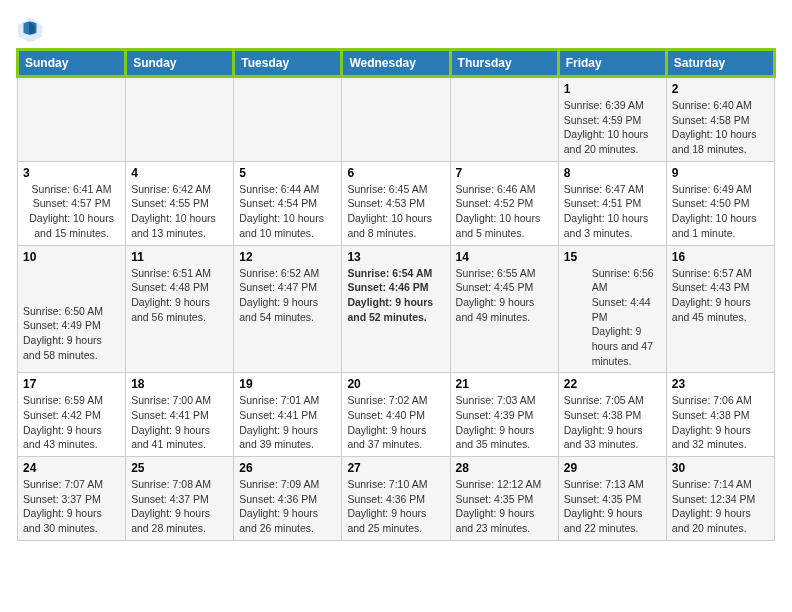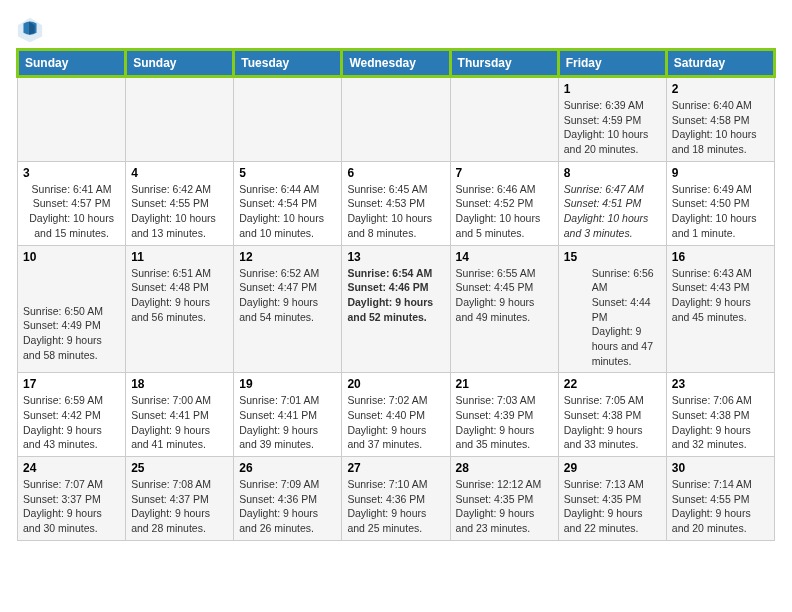--- a/index.html
+++ b/index.html
@@ -167,21 +167,21 @@
 Daylight: 10 hours and 8 minutes.</div>
           </td>
           <td>
             <span class="day-number">7</span>
             <div class="day-info" style="white-space: pre-line;">Sunrise: 6:46 AM
 Sunset: 4:52 PM
 Daylight: 10 hours and 5 minutes.</div>
           </td>
           <td>
             <span class="day-number">8</span>
-            <div class="day-info" style="white-space: pre-line; font-style: italic;">Sunrise: 6:47 AM
+            <div class="day-info" style="white-space: pre-line;">Sunrise: 6:47 AM
 Sunset: 4:51 PM
 Daylight: 10 hours and 3 minutes.</div>
           </td>
           <td>
             <span class="day-number">9</span>
             <div class="day-info" style="white-space: pre-line;">Sunrise: 6:49 AM
 Sunset: 4:50 PM
 Daylight: 10 hours and 1 minute.</div>
           </td>
         </tr>
@@ -217,21 +217,21 @@
 Daylight: 9 hours and 49 minutes.</div>
           </td>
           <td>
             <span class="day-number">15</span>
             <div class="day-info" style="white-space: pre-line; margin-left: 28px;">Sunrise: 6:56 AM
 Sunset: 4:44 PM
 Daylight: 9 hours and 47 minutes.</div>
           </td>
           <td>
             <span class="day-number">16</span>
-            <div class="day-info" style="white-space: pre-line;">Sunrise: 6:43 AM
+            <div class="day-info" style="white-space: pre-line;">Sunrise: 6:57 AM
 Sunset: 4:43 PM
 Daylight: 9 hours and 45 minutes.</div>
           </td>
         </tr>
         <tr>
           <td>
             <span class="day-number">17</span>
             <div class="day-info" style="white-space: pre-line;">Sunrise: 6:59 AM
 Sunset: 4:42 PM
 Daylight: 9 hours and 43 minutes.</div>
@@ -306,19 +306,19 @@
           </td>
           <td>
             <span class="day-number">29</span>
             <div class="day-info" style="white-space: pre-line;">Sunrise: 7:13 AM
 Sunset: 4:35 PM
 Daylight: 9 hours and 22 minutes.</div>
           </td>
           <td>
             <span class="day-number">30</span>
             <div class="day-info" style="white-space: pre-line;">Sunrise: 7:14 AM
-Sunset: 4:55 PM
+Sunset: 12:34 PM
 Daylight: 9 hours and 20 minutes.</div>
           </td>
         </tr>
       </tbody>
   </table>
 </div>
 
 </body></html>

